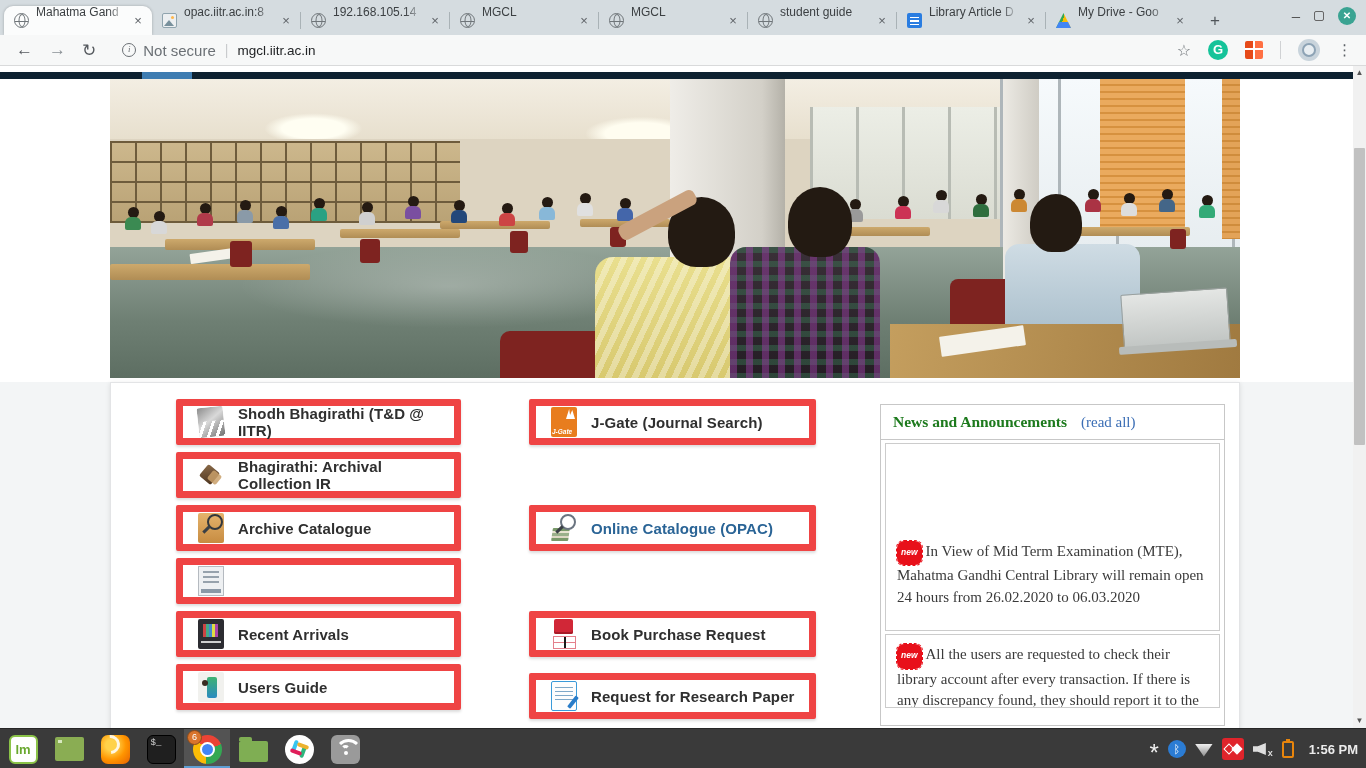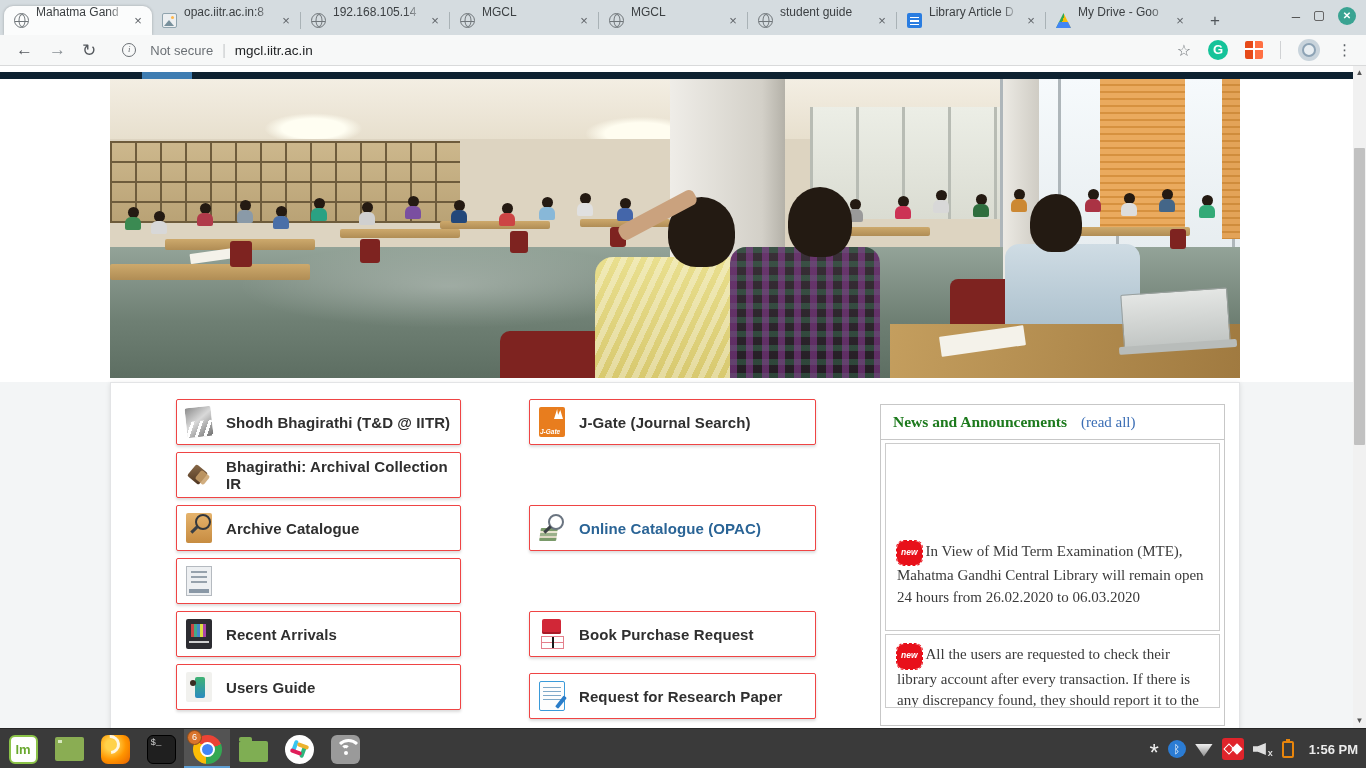--- a/index.html
+++ b/index.html
@@ -46,21 +46,21 @@
                   linear-gradient(105deg,#34a853 46%,#fbbc04 46%);}
 
   
   .toolbar{position:absolute;left:0;top:35px;width:1366px;height:30px;background:#f7f8f8;
        border-bottom:1px solid #d9dadb;display:flex;align-items:center;}
   .navbtn{font-size:17px;color:#55595e;margin-left:16px;}
   .navbtn.fwd{color:#8a9095;}
   .infoi{width:14px;height:14px;border:1.5px solid #6b7075;border-radius:50%;box-sizing:border-box;
        color:#6b7075;font-size:9px;line-height:11px;text-align:center;font-style:italic;
        font-family:"Liberation Serif",serif;margin-left:26px;}
-  .sec{color:#6b7075;font-size:13px;margin-left:14px;}
+  .sec{color:#6b7075;font-size:15px;margin-left:7px;}
   .urldiv{color:#c9cbcd;margin:0 9px;font-size:14px;}
   .url{color:#222426;font-size:13.5px;}
   .tbright{margin-left:auto;display:flex;align-items:center;gap:17px;padding-right:14px;}
   .star{font-size:16px;color:#6b7075;}
   .gram{width:20px;height:20px;border-radius:50%;background:#15c39a;color:#fff;font-weight:bold;
        font-size:13px;text-align:center;line-height:20px;}
   .extgrid{width:18px;height:18px;border-radius:2px;
        background:linear-gradient(#fff,#fff) 0 7px/18px 2px no-repeat,
                   linear-gradient(90deg,#e64a19 0 8px,#fff 8px 10px,#ff7043 10px),#ff7043;}
   .tbsep{width:1px;height:18px;background:#d0d2d4;}
@@ -129,23 +129,23 @@
   .torso-blue{background:linear-gradient(#cfdce4,#aabfcc);border-radius:14px 14px 0 0;}
   .fgtable{background:linear-gradient(100deg,#c49e5e,#a07a40);}
   .laptop{background:linear-gradient(#e4e6e4,#c2c6c4);border:1px solid #9aa09e;border-radius:2px;transform:rotate(-4deg);}
   .laptop::after{content:'';position:absolute;left:-6px;bottom:-7px;width:112%;height:8px;background:#b8bcba;border-radius:2px;}
   .paper{background:#f4f2ea;transform:rotate(-8deg);border-radius:1px;}
   .arm{background:#caa27e;border-radius:6px;transform:rotate(-28deg);}
 
   
   .content{position:absolute;left:110px;top:316px;width:1130px;height:360px;background:#fff;
      border:1px solid #e3e4e6;box-shadow:0 1px 5px rgba(0,0,0,.1);box-sizing:border-box;}
-  .card{position:absolute;width:285px;height:46px;background:#fff;border:1px solid #ef4444;
+  .card{position:absolute;width:285px;height:46px;background:#fff;border:7px solid #ef4444;
      border-radius:2px;box-shadow:0 2px 3px rgba(0,0,0,.14);display:flex;align-items:center;
-     padding-left:9px;box-sizing:border-box;}
+     padding-left:15px;box-sizing:border-box;}
   .card .lbl{font-size:15px;font-weight:bold;color:#2f2f2f;letter-spacing:.1px;}
   .cicon{width:26px;height:30px;position:relative;flex:0 0 auto;margin-right:14px;}
 
   .i-shodh{background:
      repeating-linear-gradient(115deg,transparent 0 5px,#fff 5px 8px) 0 100%/100% 55% no-repeat,
      linear-gradient(145deg,#8b8b8b,#d9d9d9 45%,#6f6f6f);transform:rotate(-6deg);border-radius:2px;}
   .i-archival::before{content:'';position:absolute;left:4px;top:7px;width:15px;height:15px;
      background:linear-gradient(135deg,#8a6a48,#4c3420);transform:rotate(40deg);border-radius:2px;}
   .i-archival::after{content:'';position:absolute;left:11px;top:12px;width:11px;height:11px;
      background:#c9a06a;transform:rotate(40deg);border-radius:2px;opacity:.85;}

